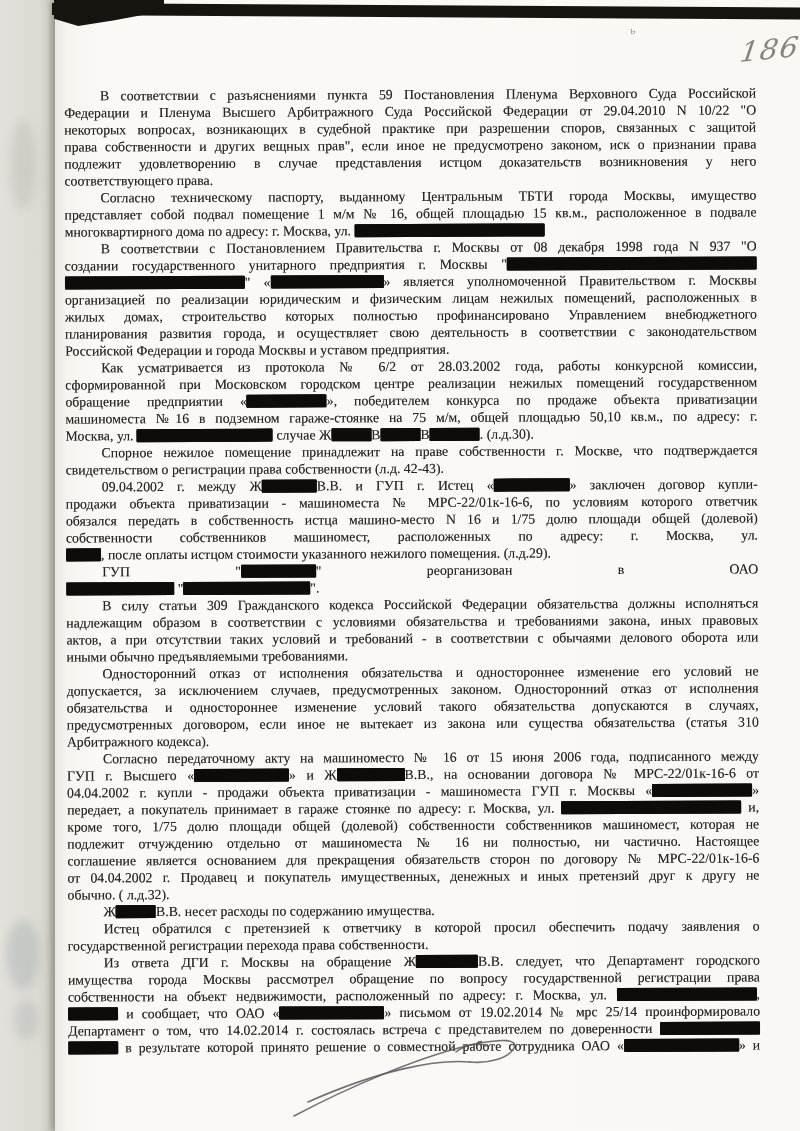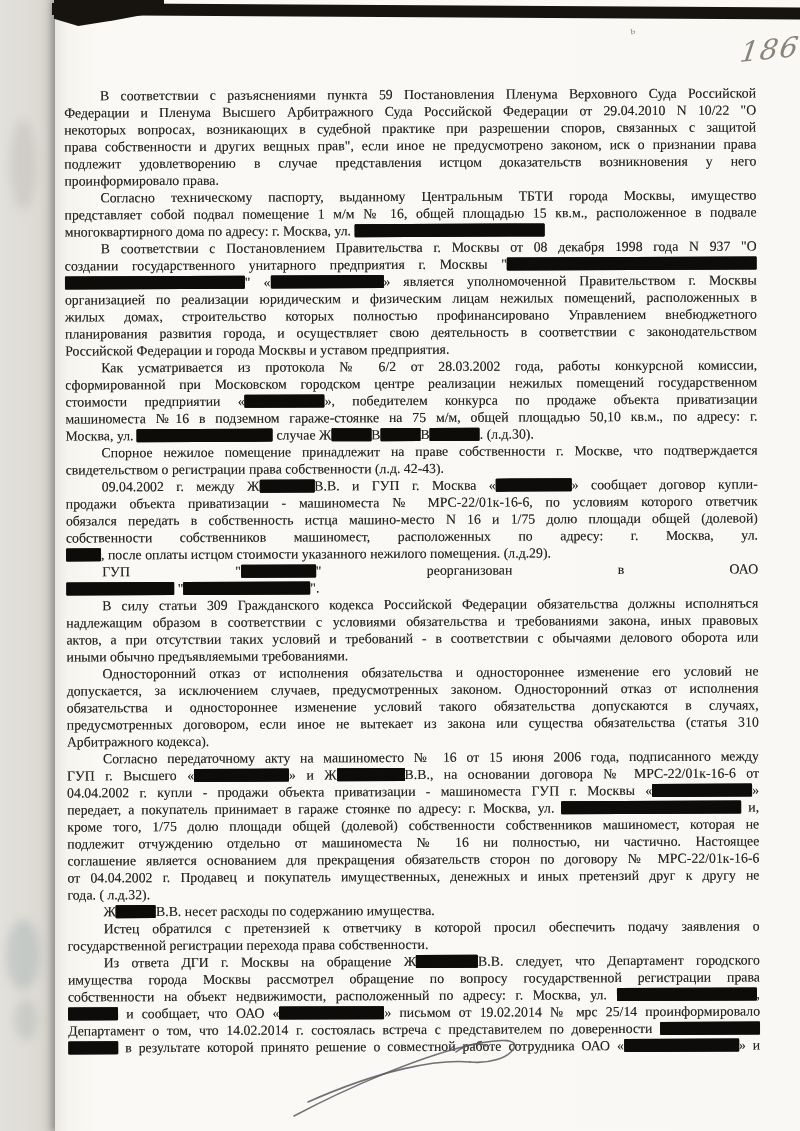--- a/index.html
+++ b/index.html
@@ -51,49 +51,49 @@
   <div class="tinymark">ь</div>
   <div class="pagenum">186</div>
 
   <div class="content">
       <div>
         <div class="line ind"><span>В соответствии с разъяснениями пункта 59 Постановления Пленума Верховного Суда Российской</span></div>
         <div class="line"><span>Федерации и Пленума Высшего Арбитражного Суда Российской Федерации от 29.04.2010 N 10/22 "О</span></div>
         <div class="line"><span>некоторых вопросах, возникающих в судебной практике при разрешении споров, связанных с защитой</span></div>
         <div class="line"><span>права собственности и других вещных прав", если иное не предусмотрено законом, иск о признании права</span></div>
         <div class="line"><span>подлежит удовлетворению в случае представления истцом доказательств возникновения у него</span></div>
-        <div class="line end"><span>проинформировало права.</span></div>
+        <div class="line end"><span>соответствующего права.</span></div>
       </div>
       <div>
         <div class="line ind"><span>Согласно техническому паспорту, выданному Центральным ТБТИ города Москвы, имущество</span></div>
         <div class="line"><span>представляет собой подвал помещение 1 м/м № 16, общей площадью 15 кв.м., расположенное в подвале</span></div>
         <div class="line end"><span>многоквартирного дома по адресу: г. Москва, ул. </span><span class="redact" style="width: 190px;"></span></div>
       </div>
       <div>
         <div class="line ind"><span>В соответствии с Постановлением Правительства г. Москвы от 08 декабря 1998 года N 937 "О</span></div>
         <div class="line"><span>создании государственного унитарного предприятия г. Москвы "</span><span class="redact" style="width: 250px;"></span></div>
         <div class="line"><span class="redact" style="width: 180px;"></span><span>" «</span><span class="redact" style="width: 113px;"></span><span>» является уполномоченной Правительством г. Москвы</span></div>
         <div class="line"><span>организацией по реализации юридическим и физическим лицам нежилых помещений, расположенных в</span></div>
         <div class="line"><span>жилых домах, строительство которых полностью профинансировано Управлением внебюджетного</span></div>
         <div class="line"><span>планирования развития города, и осуществляет свою деятельность в соответствии с законодательством</span></div>
         <div class="line end"><span>Российской Федерации и города Москвы и уставом предприятия.</span></div>
       </div>
       <div>
         <div class="line ind"><span>Как усматривается из протокола № 6/2 от 28.03.2002 года, работы конкурсной комиссии,</span></div>
         <div class="line"><span>сформированной при Московском городском центре реализации нежилых помещений государственном</span></div>
-        <div class="line"><span>стоимости предприятии «</span><span class="redact" style="width: 80px;"></span><span>», победителем конкурса по продаже объекта приватизации</span></div>
+        <div class="line"><span>обращение предприятии «</span><span class="redact" style="width: 80px;"></span><span>», победителем конкурса по продаже объекта приватизации</span></div>
         <div class="line"><span>машиноместа №16 в подземном гараже-стоянке на 75 м/м, общей площадью 50,10 кв.м., по адресу: г.</span></div>
         <div class="line end"><span>Москва, ул. </span><span class="redact" style="width: 136px;"></span><span> случае Ж</span><span class="redact" style="width: 40px;"></span><span>В</span><span class="redact" style="width: 40px;"></span><span>В</span><span class="redact" style="width: 50px;"></span><span>. (л.д.30).</span></div>
       </div>
       <div>
         <div class="line ind"><span>Спорное нежилое помещение принадлежит на праве собственности г. Москве, что подтверждается</span></div>
         <div class="line end"><span>свидетельством о регистрации права собственности (л.д. 42-43).</span></div>
       </div>
       <div>
-        <div class="line ind"><span>09.04.2002 г. между Ж</span><span class="redact" style="width: 55px;"></span><span>В.В. и ГУП г. Москва «</span><span class="redact" style="width: 76px;"></span><span>» сообщает договор купли-</span></div>
+        <div class="line ind"><span>09.04.2002 г. между Ж</span><span class="redact" style="width: 55px;"></span><span>В.В. и ГУП г. Истец «</span><span class="redact" style="width: 76px;"></span><span>» заключен договор купли-</span></div>
         <div class="line"><span>продажи объекта приватизации - машиноместа № МРС-22/01к-16-6, по условиям которого ответчик</span></div>
         <div class="line"><span>обязался передать в собственность истца машино-место N 16 и 1/75 долю площади общей (долевой)</span></div>
         <div class="line"><span>собственности собственников машиномест, расположенных по адресу: г. Москва, ул. </span></div>
         <div class="line end"><span class="redact" style="width: 35px;"></span><span>, после оплаты истцом стоимости указанного нежилого помещения. (л.д.29).</span></div>
       </div>
       <div>
         <div class="line ind"><span>ГУП "</span><span class="redact" style="width: 75px;"></span><span>" реорганизован в ОАО </span></div>
         <div class="line end"><span class="redact" style="width: 108px;"></span><span> "</span><span class="redact" style="width: 127px;"></span><span>".</span></div>
       </div>
       <div>
@@ -111,21 +111,21 @@
       </div>
       <div>
         <div class="line ind"><span>Согласно передаточному акту на машиноместо № 16 от 15 июня 2006 года, подписанного между</span></div>
         <div class="line"><span>ГУП г. Высшего «</span><span class="redact" style="width: 95px;"></span><span>» и Ж</span><span class="redact" style="width: 68px;"></span><span>В.В., на основании договора № МРС-22/01к-16-6 от</span></div>
         <div class="line"><span>04.04.2002 г. купли - продажи объекта приватизации - машиноместа ГУП г. Москвы «</span><span class="redact" style="width: 100px;"></span><span>»</span></div>
         <div class="line"><span>передает, а покупатель принимает в гараже стоянке по адресу: г. Москва, ул. </span><span class="redact" style="width: 180px;"></span><span> и,</span></div>
         <div class="line"><span>кроме того, 1/75 долю площади общей (долевой) собственности собственников машиномест, которая не</span></div>
         <div class="line"><span>подлежит отчуждению отдельно от машиноместа № 16 ни полностью, ни частично. Настоящее</span></div>
         <div class="line"><span>соглашение является основанием для прекращения обязательств сторон по договору № МРС-22/01к-16-6</span></div>
         <div class="line"><span>от 04.04.2002 г. Продавец и покупатель имущественных, денежных и иных претензий друг к другу не</span></div>
-        <div class="line end"><span>года. ( л.д.32).</span></div>
+        <div class="line end"><span>обычно. ( л.д.32).</span></div>
       </div>
       <div>
         <div class="line ind end"><span>Ж</span><span class="redact" style="width: 40px;"></span><span>В.В. несет расходы по содержанию имущества.</span></div>
       </div>
       <div>
         <div class="line ind"><span>Истец обратился с претензией к ответчику в которой просил обеспечить подачу заявления о</span></div>
         <div class="line end"><span>государственной регистрации перехода права собственности.</span></div>
       </div>
       <div>
         <div class="line ind"><span>Из ответа ДГИ г. Москвы на обращение Ж</span><span class="redact" style="width: 62px;"></span><span>В.В. следует, что Департамент городского</span></div>

